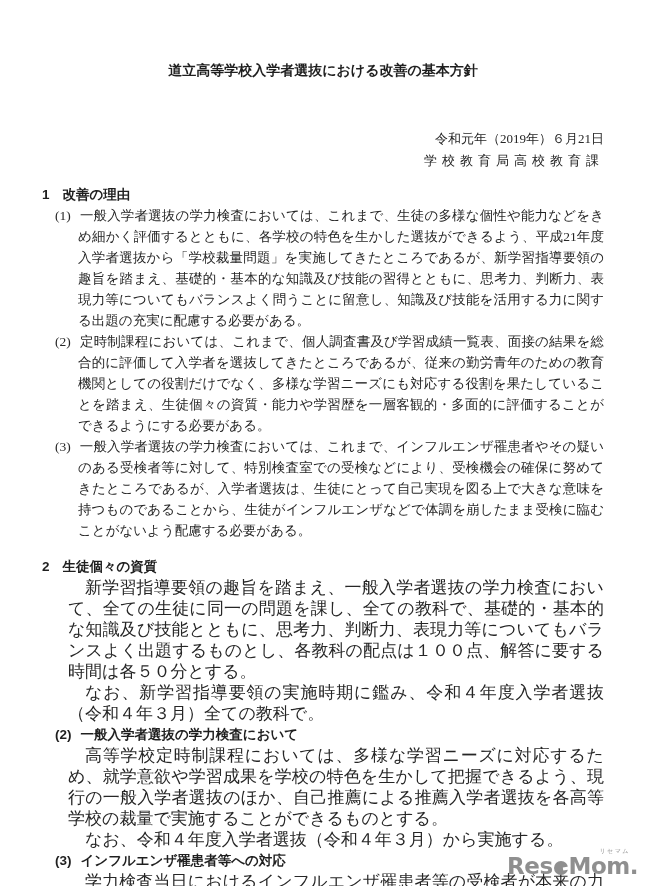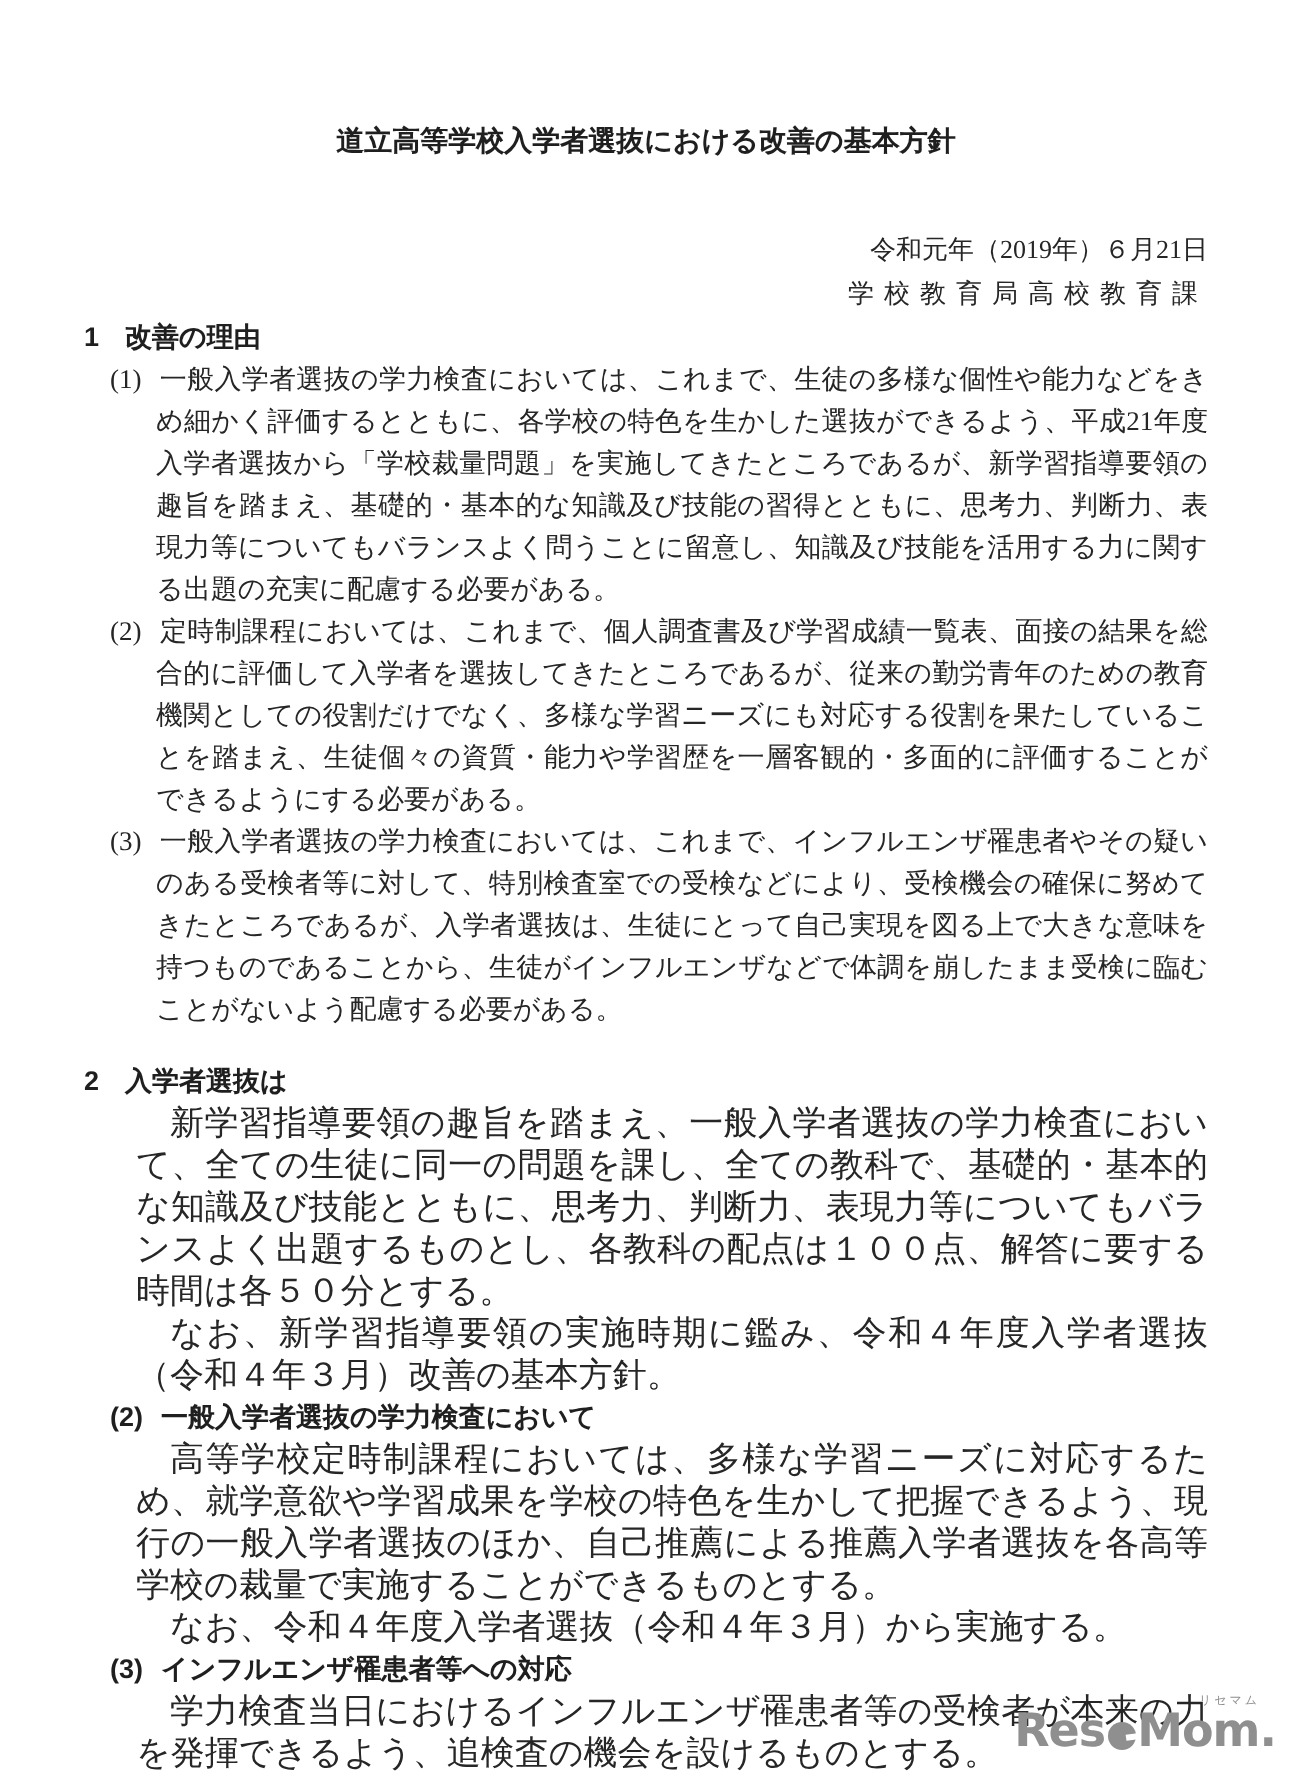--- a/index.html
+++ b/index.html
@@ -19,30 +19,30 @@
   }
   .doc-title{
     text-align:center;
     font-family:"Liberation Sans","DejaVu Sans",sans-serif;
     font-weight:bold;
     font-size:14px;
     line-height:20px;
     color:#1f1f1f;
   }
   .meta{
-    margin-top:34px;
+    margin-top:48px;
     text-align:right;
     font-size:13px;
     line-height:22px;
   }
   .meta .dept{
     letter-spacing:5px;
   }
   .sec{
-    margin-top:0;
+    margin-top:12px;
   }
   .sec2{
     margin-top:15px;
   }
   .sec-heading{
     font-family:"Liberation Sans","DejaVu Sans",sans-serif;
     font-weight:bold;
     font-size:13.5px;
     line-height:21px;
     color:#1f1f1f;
@@ -141,26 +141,26 @@
     <p class="hang">
       <span class="marker">(2)</span><span>定時制課程においては、これまで、個人調査書及び学習成績一覧表、面接の結果を総合的に評価して入学者を選抜してきたところであるが、従来の勤労青年のための教育機関としての役割だけでなく、多様な学習ニーズにも対応する役割を果たしていることを踏まえ、生徒個々の資質・能力や学習歴を一層客観的・多面的に評価することができるようにする必要がある。</span>
     </p>
     <p class="hang">
       <span class="marker">(3)</span><span>一般入学者選抜の学力検査においては、これまで、インフルエンザ罹患者やその疑いのある受検者等に対して、特別検査室での受検などにより、受検機会の確保に努めてきたところであるが、入学者選抜は、生徒にとって自己実現を図る上で大きな意味を持つものであることから、生徒がインフルエンザなどで体調を崩したまま受検に臨むことがないよう配慮する必要がある。</span>
     </p>
   </div>
 
   <div class="sec sec2">
     <div class="sec-heading">
-      <span class="sec-num">2</span><span>入学者選抜は</span>
+      <span class="sec-num">2</span><span>生徒個々の資質</span>
     </div>
 
     <div>
       <p class="s2-para">新学習指導要領の趣旨を踏まえ、一般入学者選抜の学力検査において、全ての生徒に同一の問題を課し、全ての教科で、基礎的・基本的な知識及び技能とともに、思考力、判断力、表現力等についてもバランスよく出題するものとし、各教科の配点は１００点、解答に要する時間は各５０分とする。</p>
-      <p class="s2-para">なお、新学習指導要領の実施時期に鑑み、令和４年度入学者選抜（令和４年３月）改善の基本方針。</p>
+      <p class="s2-para">なお、新学習指導要領の実施時期に鑑み、令和４年度入学者選抜（令和４年３月）全ての教科で。</p>
     </div>
 
     <div>
       <p class="hang subhead">
         <span class="marker">(2)</span><span>一般入学者選抜の学力検査において</span>
       </p>
       <p class="s2-para">高等学校定時制課程においては、多様な学習ニーズに対応するため、就学意欲や学習成果を学校の特色を生かして把握できるよう、現行の一般入学者選抜のほか、自己推薦による推薦入学者選抜を各高等学校の裁量で実施することができるものとする。</p>
       <p class="s2-para">なお、令和４年度入学者選抜（令和４年３月）から実施する。</p>
     </div>
 

